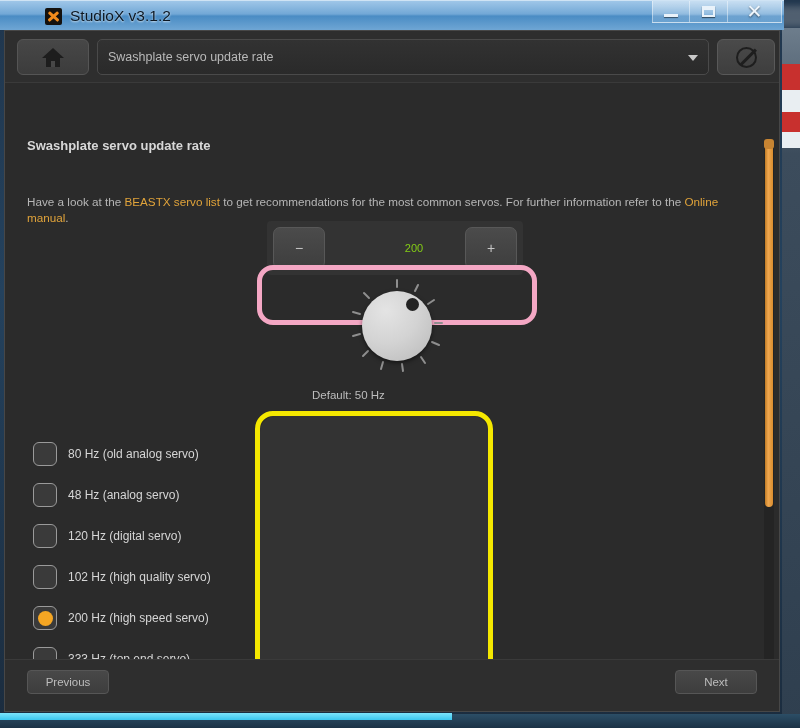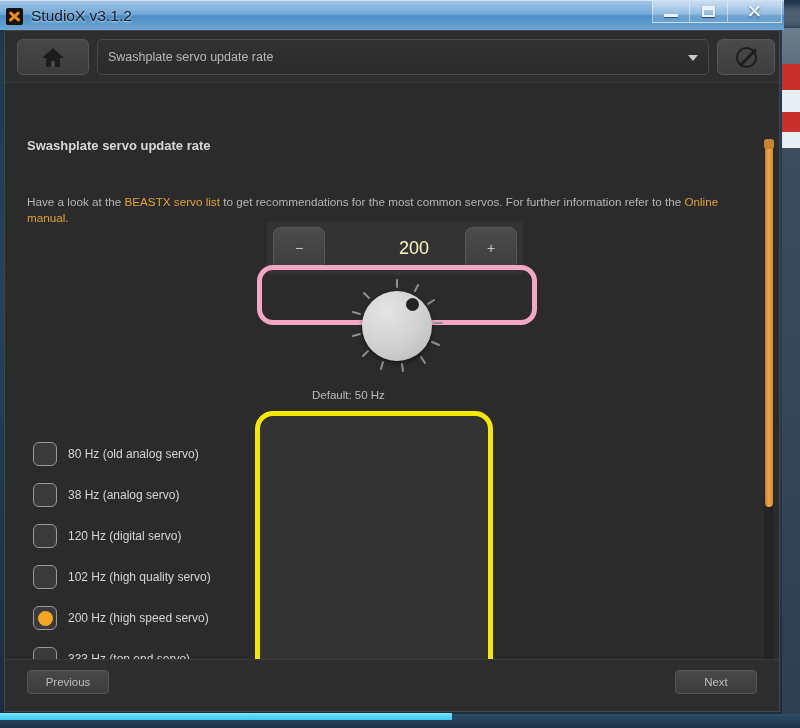--- a/index.html
+++ b/index.html
@@ -49,21 +49,21 @@
 
   
   #app-window {
     position: absolute; left: 0; top: 0; width: 784px; height: 716px;
   }
   
   #titlebar {
     position: absolute; left: 0; top: 0; width: 784px; height: 30px;
     background: linear-gradient(180deg,#9fc6e8 0%,#72a8d6 45%,#4a8cc4 52%,#6fa6d4 100%);
     border-top: 1px solid #cfe3f4;
-    display: flex; align-items: center;
+    display: flex; align-items: center; padding-left: 39px;
   }
   #app-icon {
     width: 17px; height: 17px; margin-left: 6px; margin-top: 1px;
     background: #14110e;
     border-radius: 2px;
     position: relative; flex: none;
   }
   #app-icon::before, #app-icon::after {
     content: ""; position: absolute; left: 2px; top: 7px;
     width: 13px; height: 3.4px; background: #f08a1c; border-radius: 1px;
@@ -187,21 +187,21 @@
     display: flex; align-items: center; justify-content: space-between;
   }
   .spin-btn {
     width: 52px; height: 42px; margin: 0 6px;
     background: linear-gradient(180deg,#4b4b4b,#3e3e3e);
     border: 1px solid #585858; border-radius: 7px;
     color: #c7c7c7; font-size: 14px;
     display: flex; align-items: center; justify-content: center;
   }
   #spin-value {
-    font-size: 18px; color: #fef9c3; margin-left: 38px;
+    font-size: 11px; color: #84cc16; margin-left: 38px;
   }
   #pink-box {
     position: absolute; left: 252px; top: 182px; width: 280px; height: 60px;
     border: 5px solid #f4a7c4; border-radius: 16px;
     pointer-events: none;
   }
 
   
   #knob-wrap {
     position: absolute; left: 345px; top: 196px; width: 94px; height: 94px;
@@ -391,21 +391,21 @@
 
         <div id="radio-panel"></div>
         <div id="yellow-box"></div>
 
         <div class="radio-row" style="top:359px">
           <div class="radio-box"></div>
           <div class="radio-label">80 Hz (old analog servo)</div>
         </div>
         <div class="radio-row" style="top:400px">
           <div class="radio-box"></div>
-          <div class="radio-label">38 Hz (analog servo)</div>
+          <div class="radio-label">48 Hz (analog servo)</div>
         </div>
         <div class="radio-row" style="top:441px">
           <div class="radio-box"></div>
           <div class="radio-label">120 Hz (digital servo)</div>
         </div>
         <div class="radio-row" style="top:482px">
           <div class="radio-box"></div>
           <div class="radio-label">102 Hz (high quality servo)</div>
         </div>
         <div class="radio-row selected" style="top:523px">

